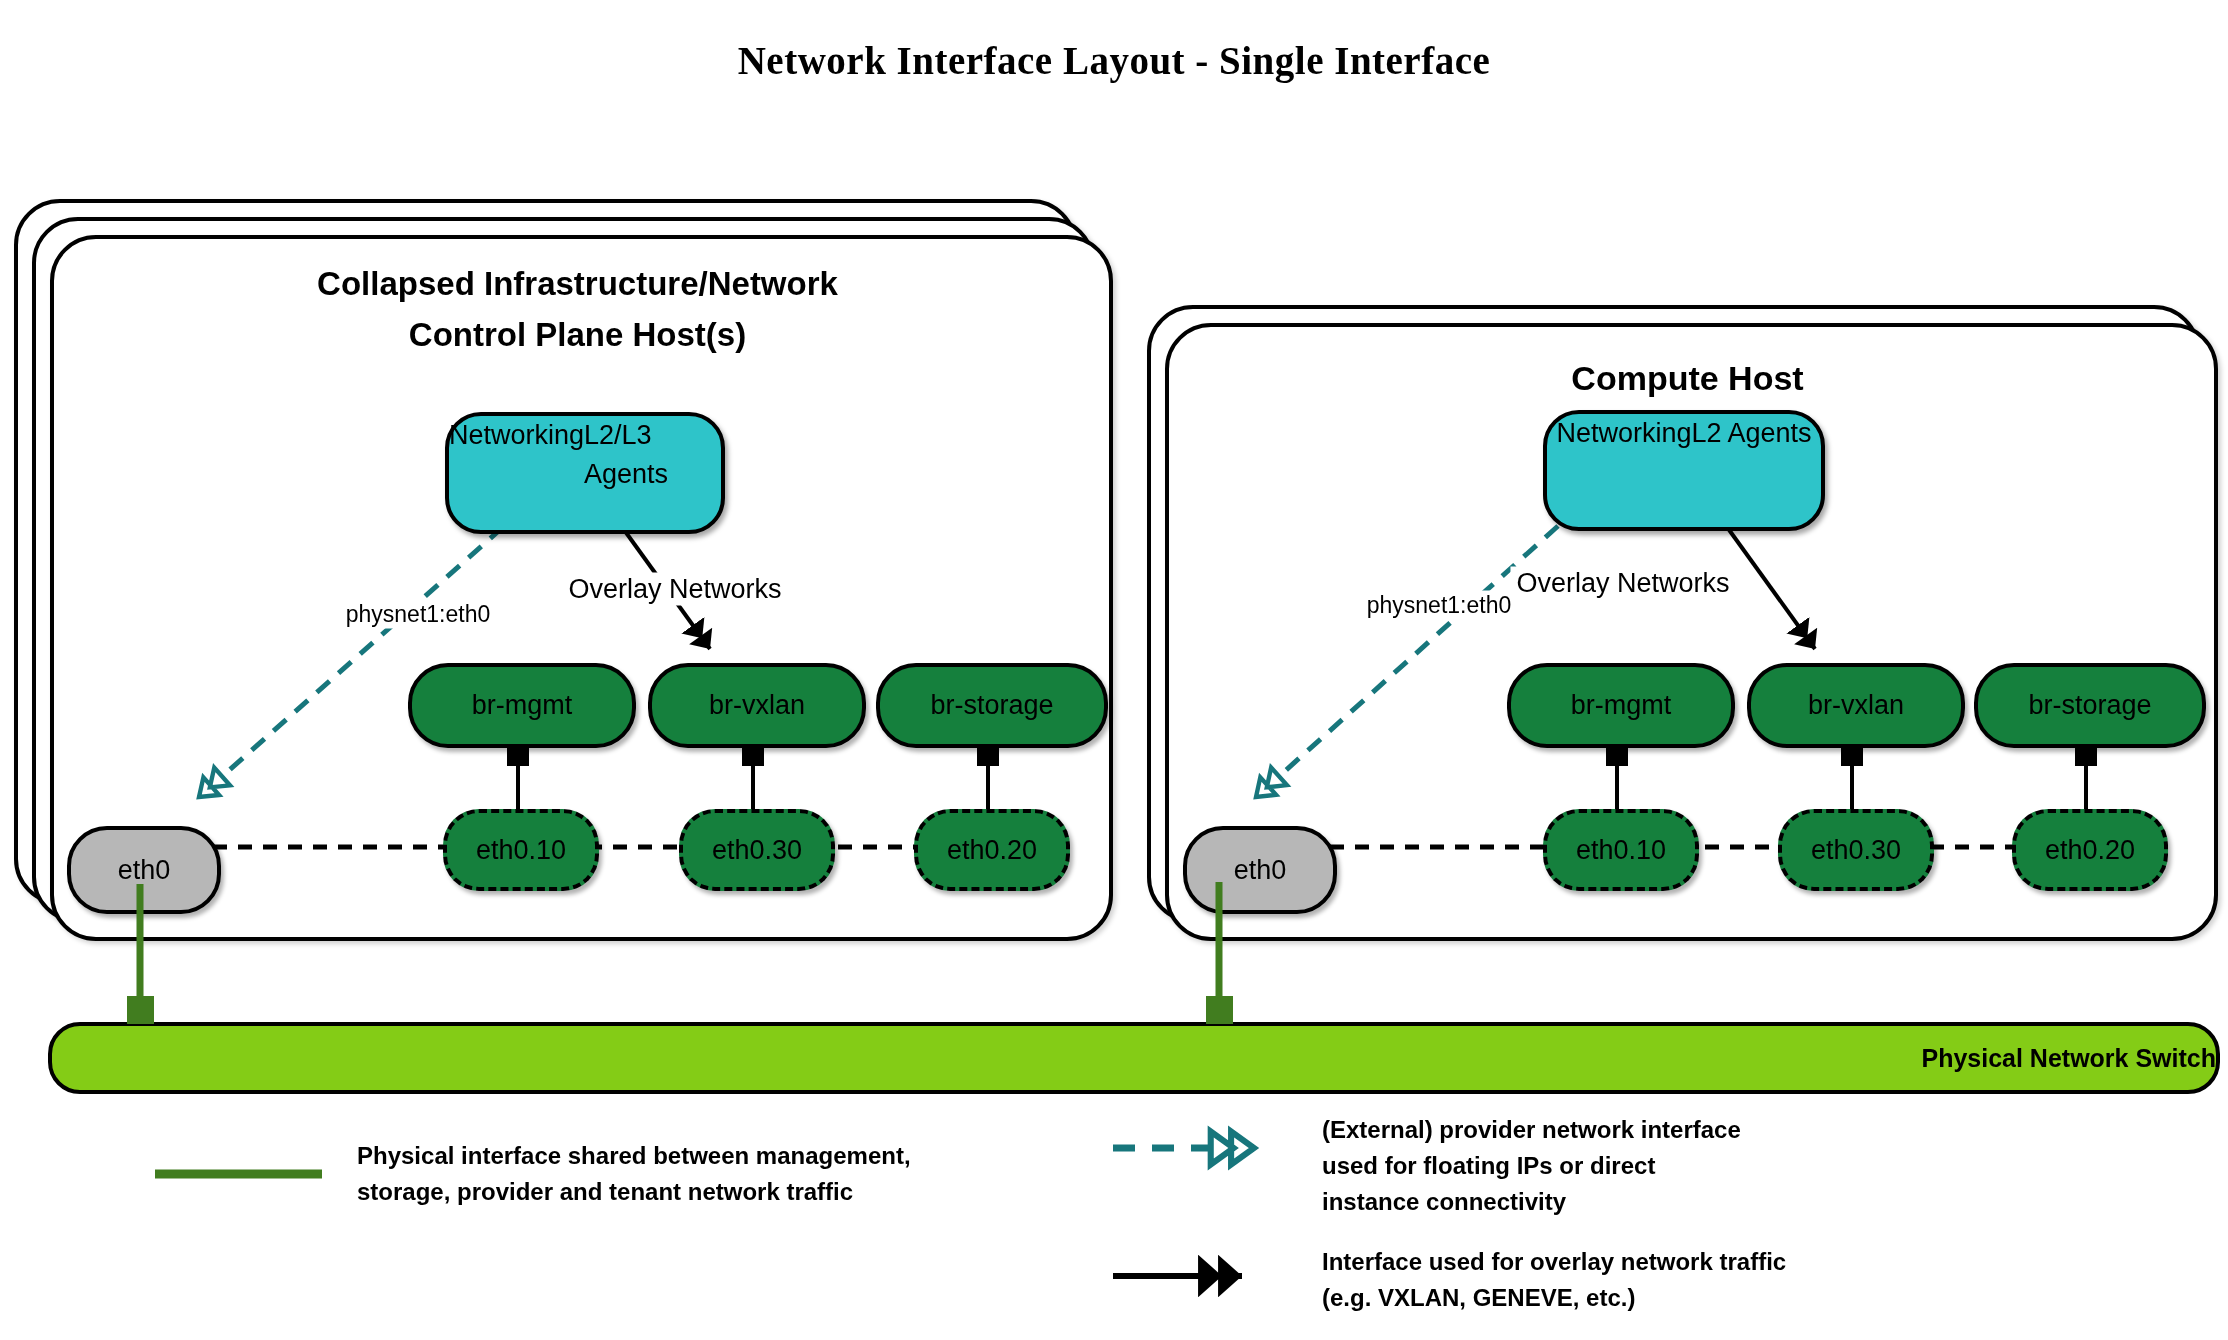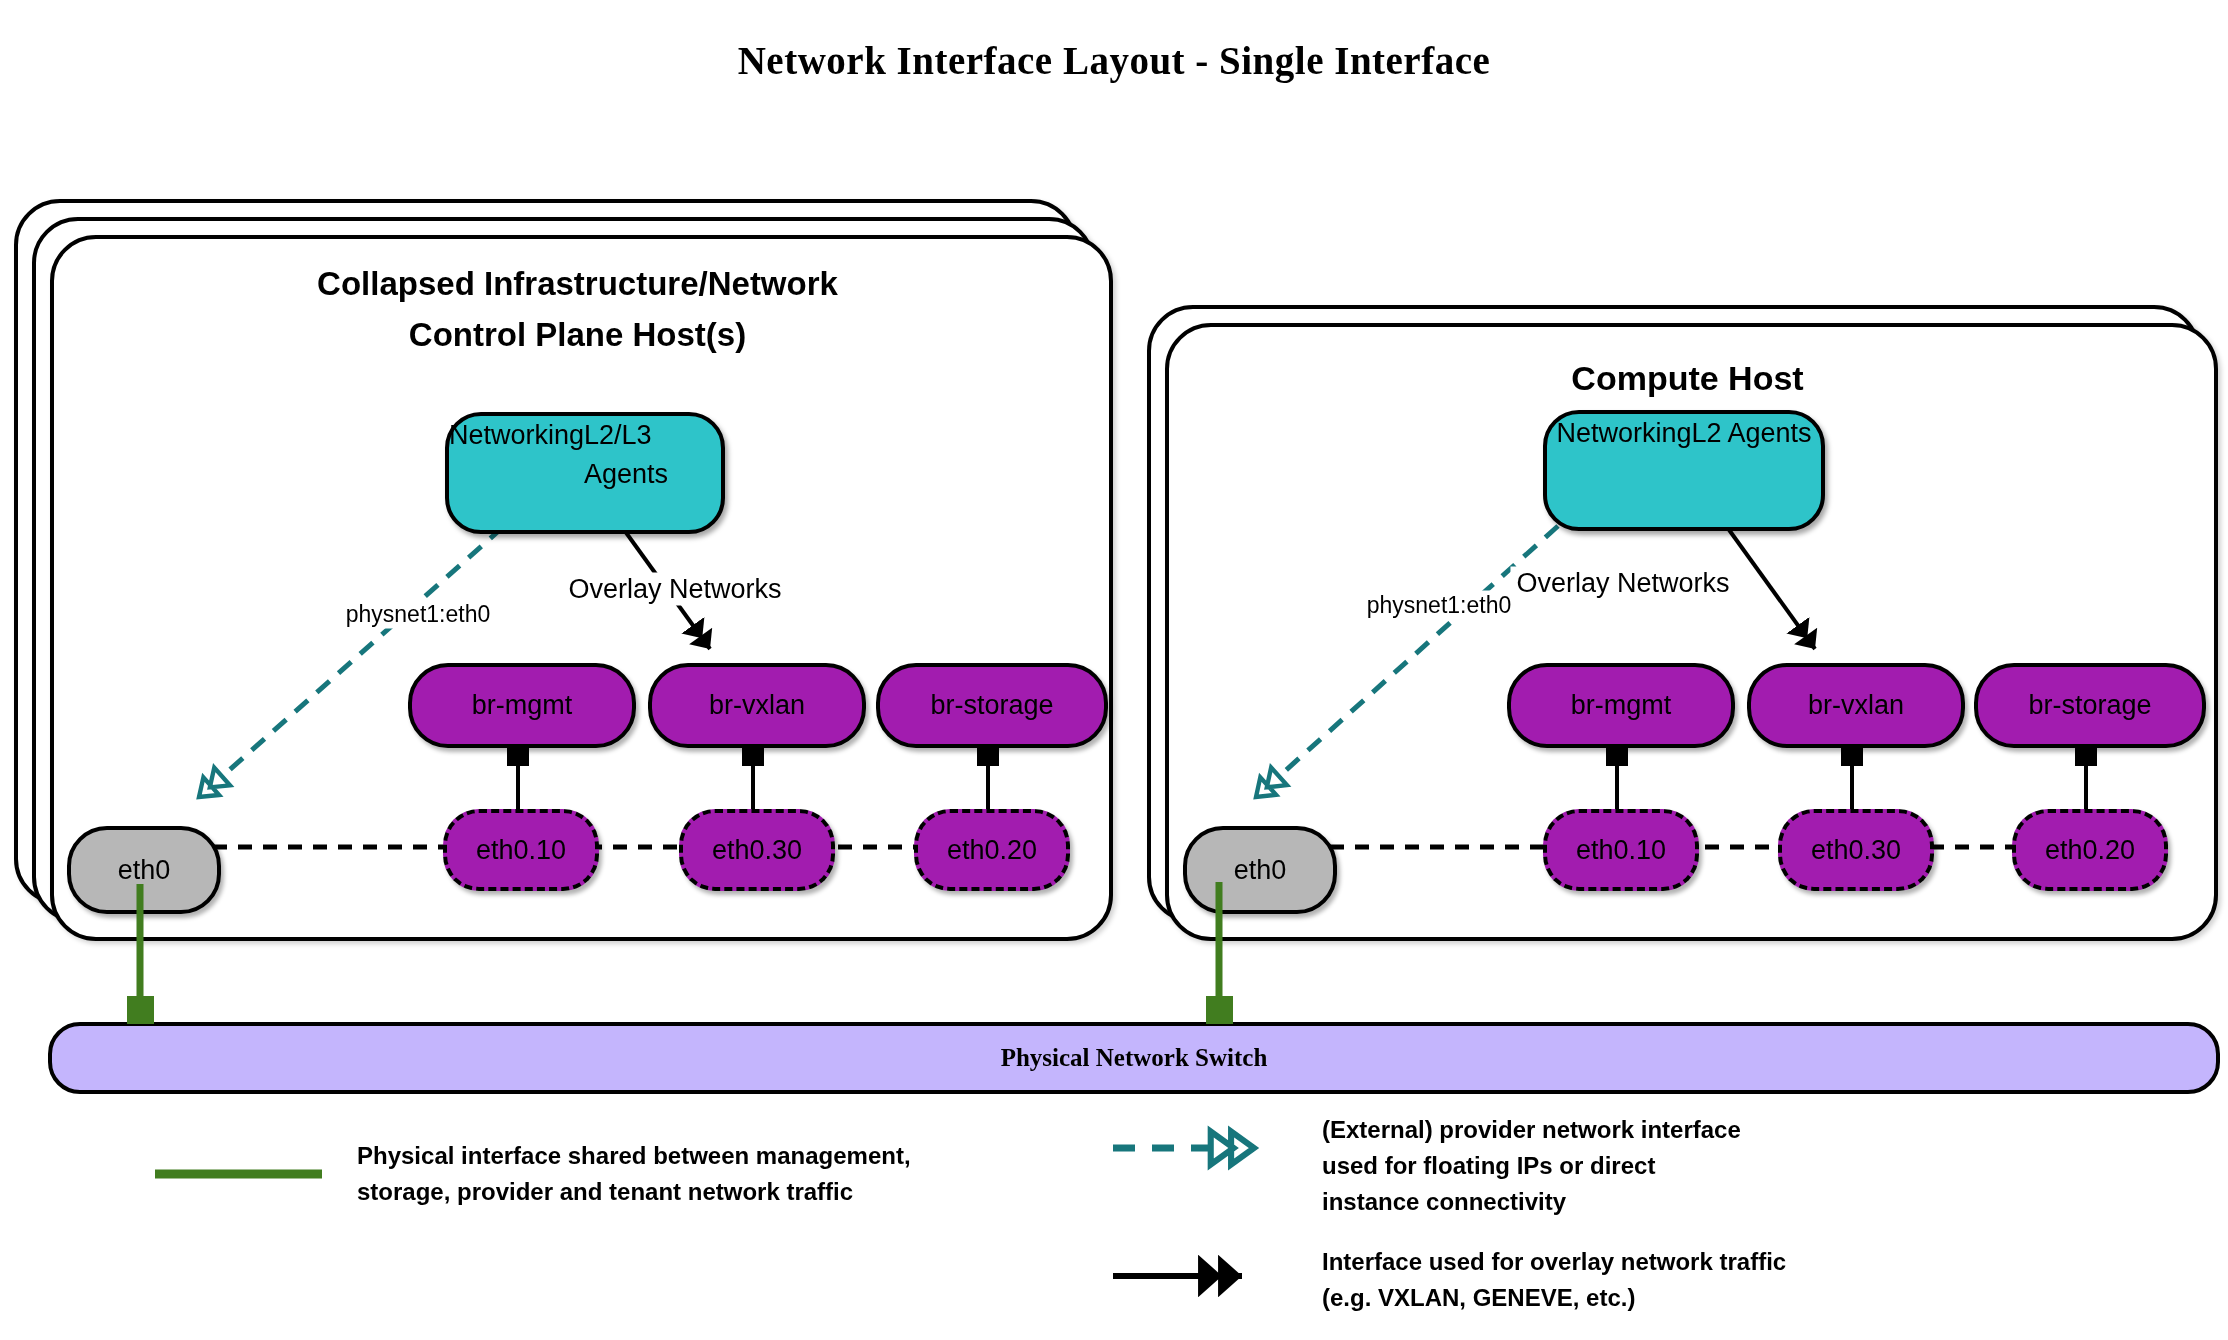--- a/index.html
+++ b/index.html
@@ -24,32 +24,32 @@
   .host-rect{position:absolute;background:#fff;border:4.5px solid #000;border-radius:46px;box-shadow:3px 3px 5px rgba(0,0,0,.18);}
 
   .host-title{position:absolute;text-align:center;font-weight:bold;z-index:5;line-height:1.55;}
   .host-title.left{font-size:33px;}
   .host-title.right{font-size:34px;}
 
   .agent-box{position:absolute;z-index:5;background:var(--agent-fill);border:4px solid #000;border-radius:36px;
     display:flex;flex-direction:row;align-items:flex-start;justify-content:center;
     font-size:27px;line-height:1.45;box-shadow:3px 4px 5px rgba(0,0,0,.35);}
 
-  .pill{position:absolute;z-index:5;background:#a21caf;border:4px solid #000;border-radius:40px;
+  .pill{position:absolute;z-index:5;background:#15803d;border:4px solid #000;border-radius:40px;
     display:flex;align-items:center;justify-content:center;font-size:27px;box-shadow:3px 4px 4px rgba(0,0,0,.3);}
   .pill.dashed{border-style:dashed;border-radius:36px;}
   .pill.iface{background:var(--interface-fill);margin-top:19px;}
 
   .float-label{position:absolute;z-index:5;background:#fff;padding:1px 6px;white-space:nowrap;transform:translate(-50%,-50%);}
   .lbl-small{font-size:23px;}
   .lbl-med{font-size:27px;}
 
-  .switch-bar{position:absolute;z-index:5;left:48px;top:1022px;width:2164px;height:64px;background:#c4b5fd;
-    border:4.5px solid #000;border-radius:32px;display:flex;align-items:center;justify-content:center;
-    font-size:25px;font-weight:bold;font-family:Liberation Serif, serif;}
+  .switch-bar{position:absolute;z-index:5;left:48px;top:1022px;width:2164px;height:64px;background:#84cc16;
+    border:4.5px solid #000;border-radius:32px;display:flex;align-items:center;justify-content:flex-end;
+    font-size:25px;font-weight:bold;}
 
   .legend-text{position:absolute;z-index:5;font-size:24px;line-height:36px;white-space:nowrap;font-weight:bold;}
 
   
   .teal-dash{stroke:var(--provider-teal);stroke-width:5;stroke-dasharray:17 12;fill:none;}
   .teal-dash.legend{stroke-width:7;stroke-dasharray:22 17;}
   .black-line{stroke:var(--line-black);stroke-width:4;fill:none;}
   .black-line.legend{stroke-width:6;}
   .chain{stroke:var(--line-black);stroke-width:5;stroke-dasharray:14 11;}
   .conn{stroke:var(--line-black);stroke-width:4;}

